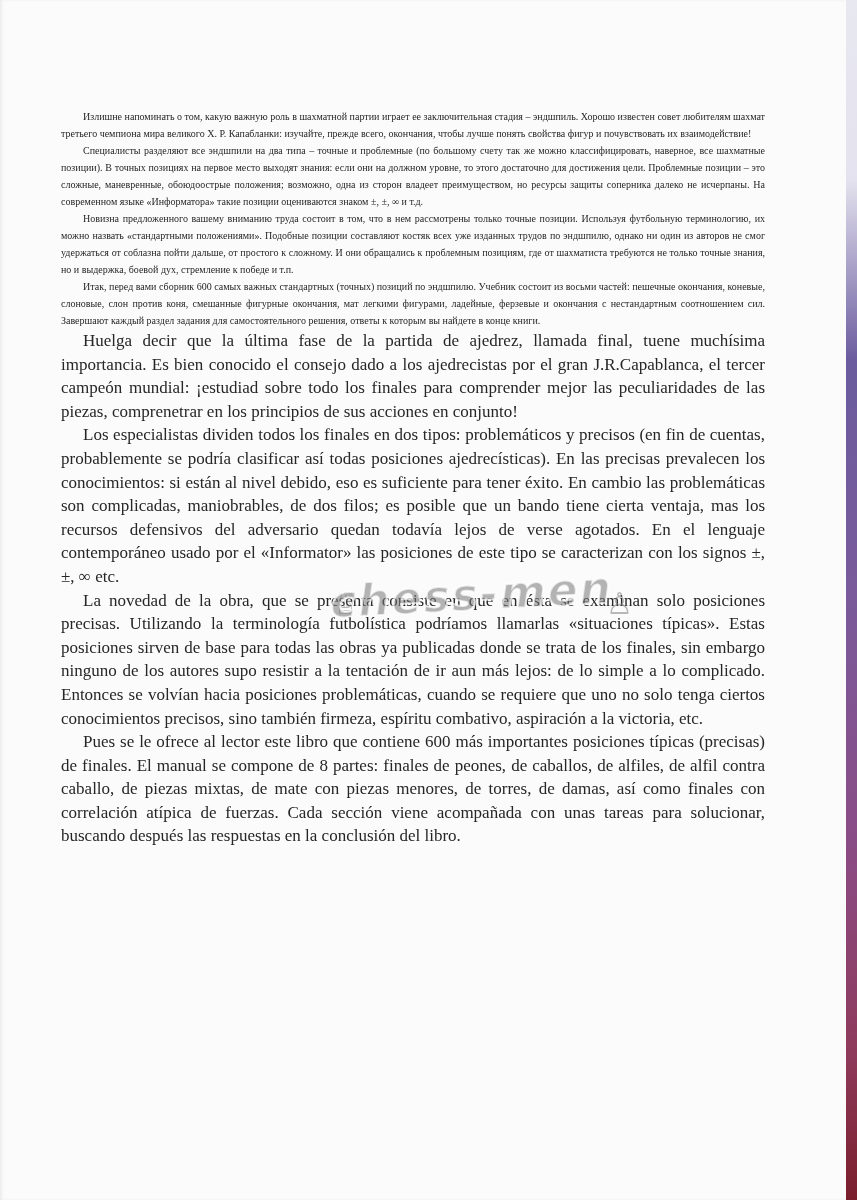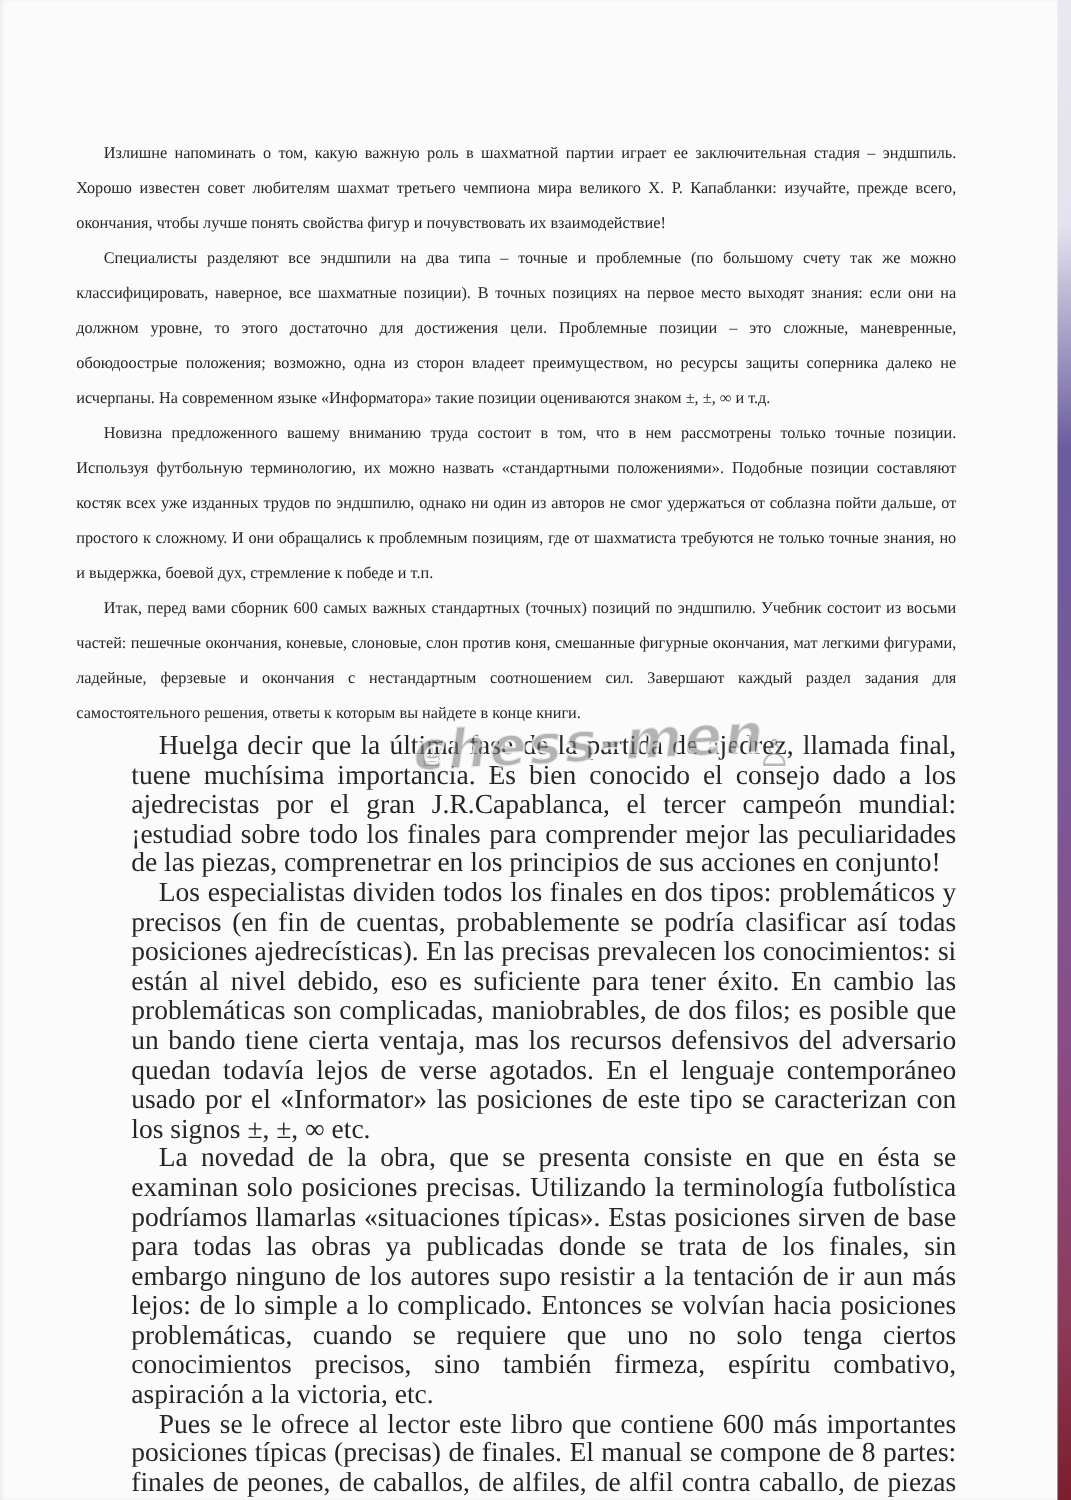--- a/index.html
+++ b/index.html
@@ -24,24 +24,24 @@
   .content {
     position: absolute; left: 61px; top: 108px; width: 704px;
   }
   h2 {
     text-align: center; font-size: 16.5px; font-weight: bold;
     margin: 0; letter-spacing: 0.3px; color: #1f1f1f;
   }
   h2.ru { margin: 0 0 9px 0; }
   h2.es { margin: 20px 0 27px 0; }
   p {
-    margin: 0; font-size: 13px; line-height: 28px;
+    margin: 0; font-size: 10px; line-height: 17px;
     text-align: justify; text-indent: 22px;
   }
-  .es p { font-size: 22px; line-height: 23.6px; margin-left: 44px; }
+  .es p { font-size: 17px; line-height: 23.6px; }
   .watermark {
     position: absolute; left: 330px; top: 569px;
     font-family: "DejaVu Sans", sans-serif; font-weight: bold; font-style: italic;
     font-size: 44px; letter-spacing: 2px;
     color: rgba(120,120,120,0.55);
     -webkit-text-stroke: 2px rgba(255,255,255,0.7);
     transform: rotate(-3deg);
     pointer-events: none;
   }
   .wm-crown, .wm-pawn {

